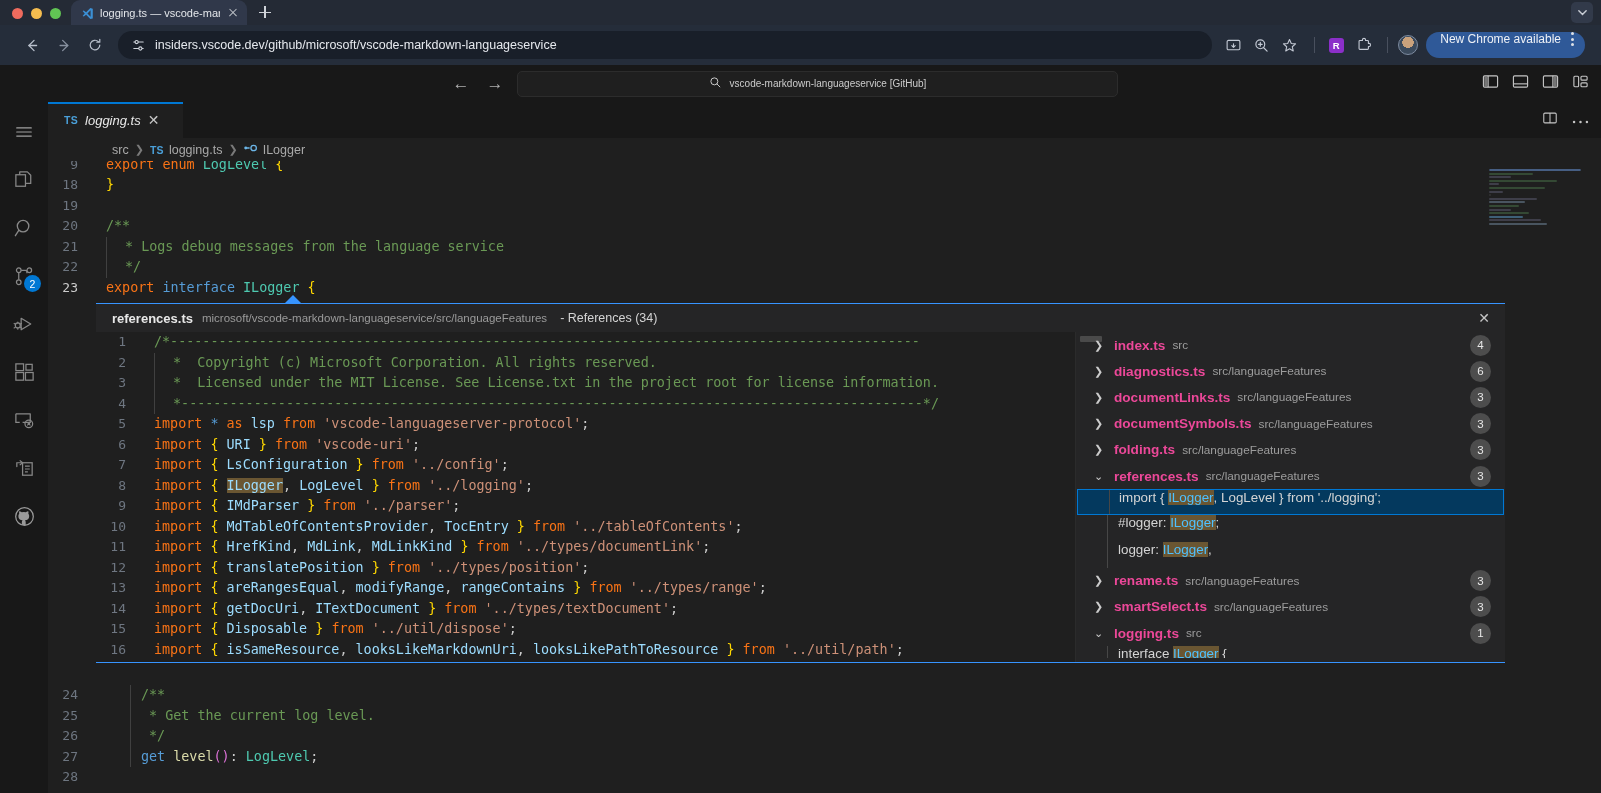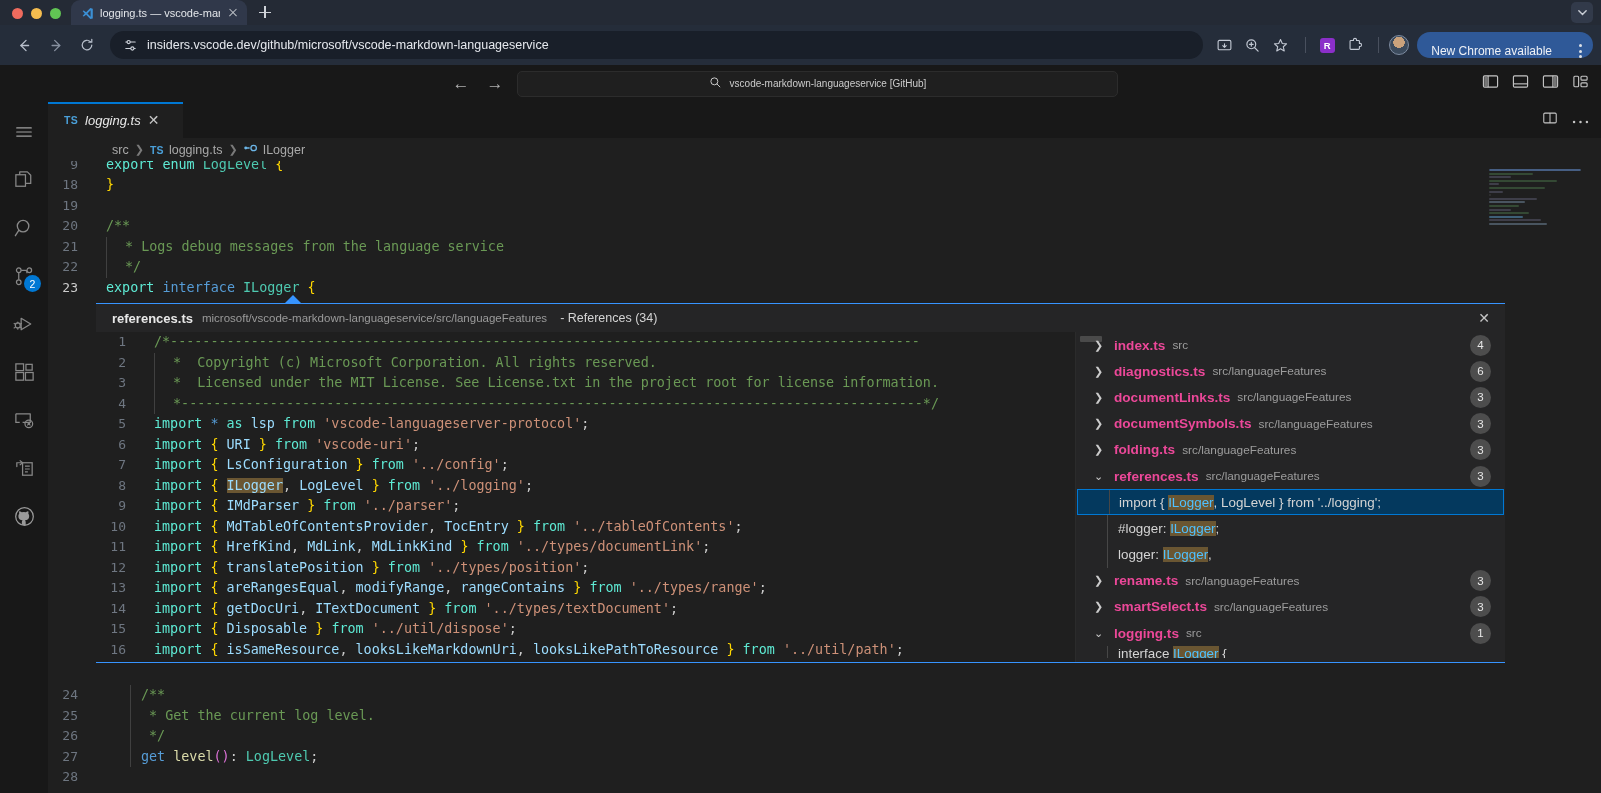--- a/index.html
+++ b/index.html
@@ -45,21 +45,21 @@
   .tab-new::before { left: 5px; top: 10.5px; width: 12px; height: 1.3px; }
   .tab-new::after { left: 10.4px; top: 5px; width: 1.3px; height: 12px; }
   #tabstrip-chevron {
     position: absolute; right: 8px; bottom: 2px;
     width: 22px; height: 21px; border-radius: 5px; background: #323a4a;
     display: flex; align-items: center; justify-content: center;
   }
 
   #chrome-toolbar {
     height: 40px; background: #252d3a;
-    display: flex; align-items: center; gap: 2px; padding: 0 8px;
+    display: flex; align-items: center; gap: 2px; padding: 0 16px;
   }
   .nav-btn {
     width: 30px; height: 30px; border-radius: 50%;
     display: flex; align-items: center; justify-content: center;
     color: #b9c0cc; font-size: 15px;
   }
   #omnibox {
     flex: 1; height: 28px; background: #191f29; border-radius: 14px;
     display: flex; align-items: center; gap: 9px; padding: 0 13px; margin: 0 6px;
     min-width: 0;
@@ -76,21 +76,21 @@
     color: #fff; font-size: 9.5px; font-weight: bold;
   }
   #tb-divider { width: 1px; height: 16px; background: #49505e; margin: 0 6px; }
   #avatar {
     width: 20px; height: 20px; border-radius: 50%;
     background: radial-gradient(circle at 50% 35%, #caa27c 0 38%, #3b4a5c 39% 100%);
     border: 1.5px solid #7d8ba0; flex: 0 0 20px;
   }
   #new-chrome-pill {
     height: 26px; background: #2f5998; border-radius: 13px;
-    display: flex; align-items: flex-end; gap: 24px; padding: 0 8px 0 14px; margin-left: 6px;
+    display: flex; align-items: flex-start; gap: 7px; padding: 0 8px 0 14px; margin-left: 6px;
   }
   #new-chrome-label { font-size: 12px; color: #eef1f6; white-space: nowrap; }
   .kebab { display: flex; flex-direction: column; gap: 2.5px; align-items: center; padding: 0 3px; }
   .kebab i { width: 3px; height: 3px; border-radius: 50%; background: #dde1e7; display: block; }
 
   
   #vscode { height: 728px; display: flex; flex-direction: column; background: #1f1f1f; }
 
   #vscode-titlebar {
     height: 37px; background: #181818; display: flex; align-items: center;
@@ -150,21 +150,21 @@
   .code-line { height: 20.5px; display: flex; align-items: center; font-size: 13.4px; line-height: 20.5px; white-space: pre; }
   .ln {
     width: 48px; text-align: right; padding-right: 18px; color: #6e7681;
     flex: 0 0 48px; font-size: 13px;
   }
   .ln.cur { color: #cccccc; }
   .code-text { padding-left: 10px; }
   .indent-guide { border-left: 1px solid #404040; margin-left: 10px; }
 
   
-  .t-kw      { color: #5eead4; }
+  .t-kw      { color: #f97316; }
   .t-kw2     { color: #569cd6; }
   .t-type    { color: #4ec9b0; }
   .t-fn      { color: #dcdcaa; }
   .t-str     { color: #ce9178; }
   .t-cmt     { color: #6a9955; }
   .t-punc    { color: #cccccc; }
   .t-brace   { color: #ffd700; }
   .t-paren   { color: #da70d6; }
   .t-var     { color: #9cdcfe; }
   .t-op      { color: #569cd6; }
@@ -220,21 +220,21 @@
     color: #cccccc; font-size: 11px;
   }
   .tree-name { font-size: 13.6px; color: #ec4899; font-weight: 600; }
   .tree-desc { font-size: 11.8px; color: #9d9d9d; }
   .tree-count {
     margin-left: auto; min-width: 21px; height: 21px; border-radius: 11px;
     background: #4d4d4d; color: #e8e8e8; font-size: 11.5px;
     display: flex; align-items: center; justify-content: center; padding: 0 6px;
   }
   .tree-ref {
-    height: 26.2px; display: flex; align-items: center; padding-left: 42px;
+    height: 26.2px; display: flex; align-items: flex-start; padding-left: 42px;
     font-size: 13.4px; color: #d4d4d4; white-space: pre; position: relative;
   }
   .tree-ref::before {
     content: ""; position: absolute; left: 31px; top: 0; bottom: 0; width: 1px; background: #474747;
   }
   .tree-ref.selected {
     background: #04395e; border: 1px solid #0078d4; margin: 0 1px;
     height: 26.2px; padding-left: 41px;
   }
   .ref-hl { background: #6a5632; color: #4fc1ff; }

